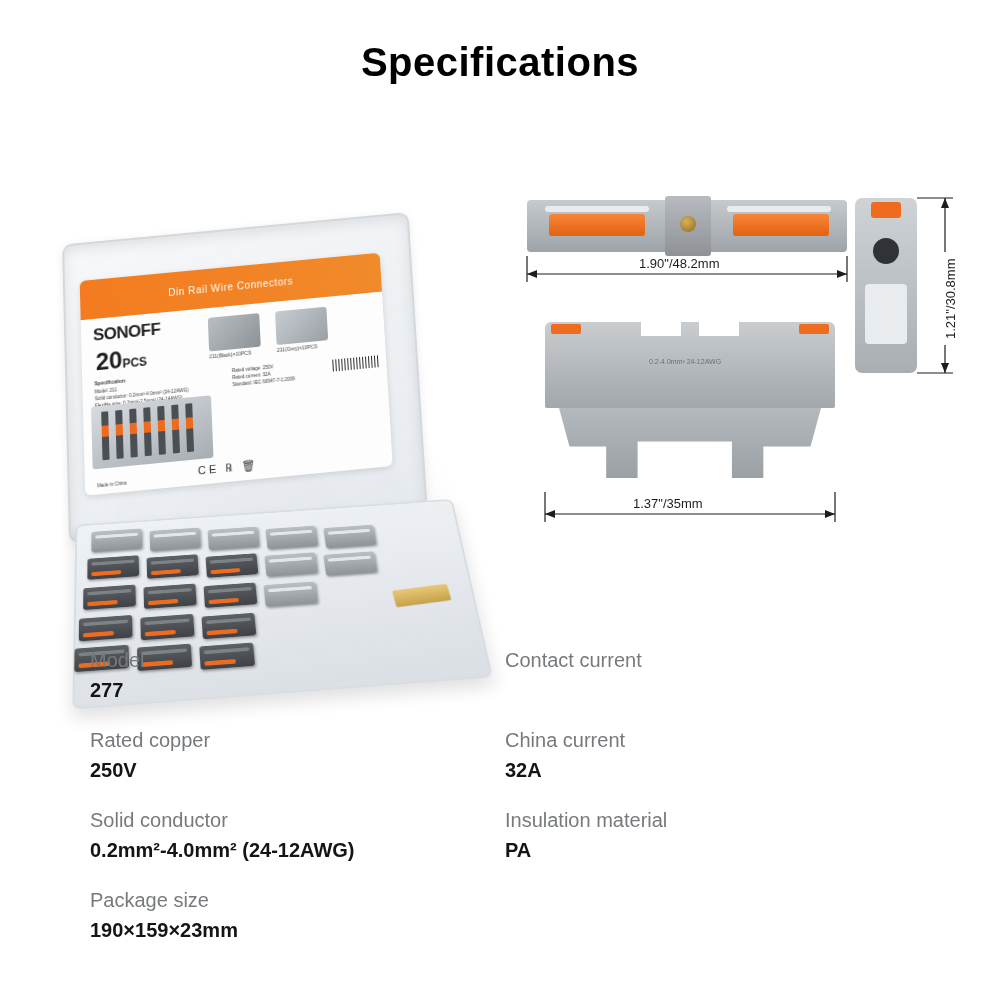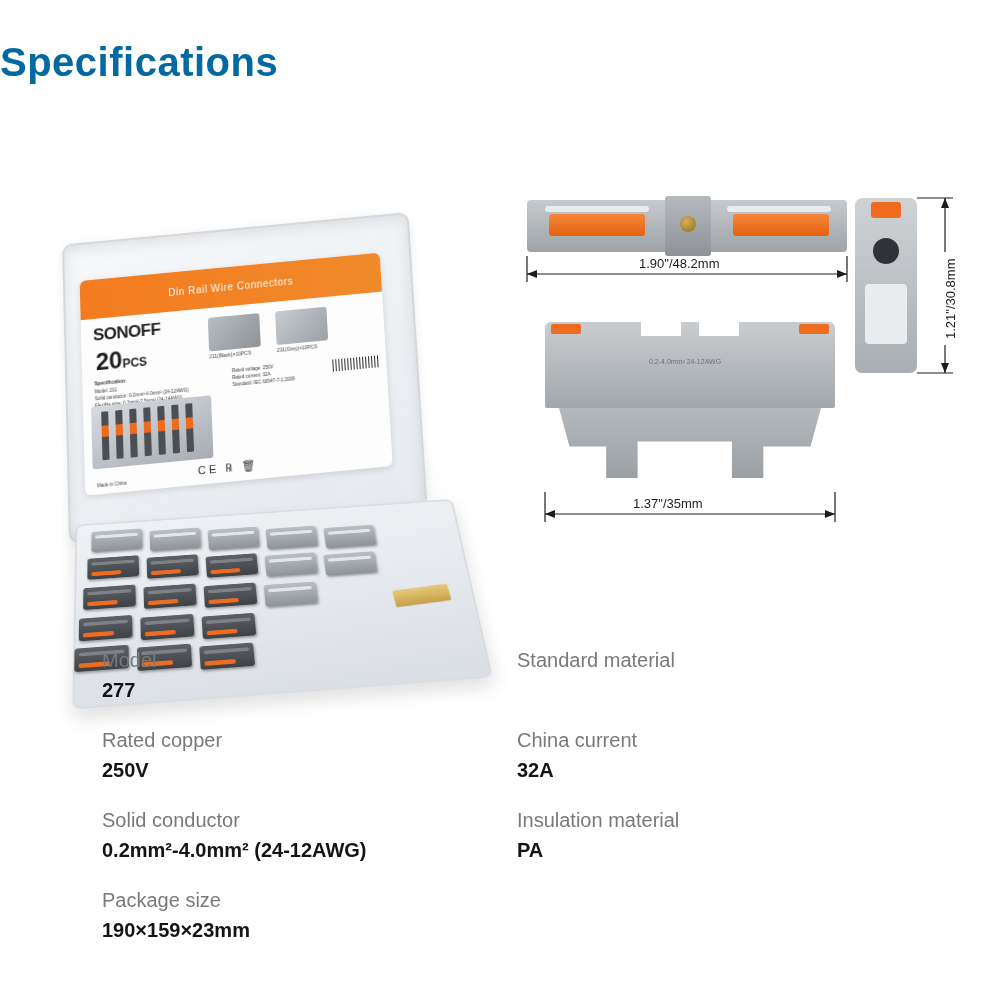--- a/index.html
+++ b/index.html
@@ -9,24 +9,24 @@
   }
   body {
     width: 1000px;
     height: 1000px;
     font-family: "Liberation Sans", sans-serif;
     color: #222;
     position: relative;
     overflow: hidden;
   }
   .page-title {
-    text-align: left;
+    text-align: center;
     font-size: 40px;
     font-weight: bold;
-    color: #0369a1;
+    color: #000000;
     letter-spacing: 0.5px;
     margin-top: 40px;
     margin-bottom: 0;
   }
 
   
   .photo-area {
     position: absolute;
     left: 20px;
     top: 110px;
@@ -370,21 +370,21 @@
   .spec-table {
     position: absolute;
     left: 90px;
     top: 645px;
     width: 830px;
     display: grid;
     grid-template-columns: 1fr 1fr;
     column-gap: 0px;
     row-gap: 0px;
   }
-  .spec-cell { padding-bottom: 20px; margin-left: 12px; }
+  .spec-cell { padding-bottom: 20px; }
   .spec-cell .k {
     font-size: 20px;
     color: #777a7d;
     line-height: 1.5;
   }
   .spec-cell .v {
     font-size: 20px;
     color: #141414;
     font-weight: bold;
     line-height: 1.5;
@@ -540,21 +540,21 @@
   <div class="dim-text" style="left:122px; top:326px; background:#fff; padding:0 6px;">1.37"/35mm</div>
   <div class="dim-text vert" style="left:438px; top:175px; background:#fff; padding:0 6px;">1.21"/30.8mm</div>
 </div>
 
 <div class="spec-table">
   <div class="spec-cell">
     <div class="k">Model</div>
     <div class="v">277</div>
   </div>
   <div class="spec-cell">
-    <div class="k">Standard material</div>
+    <div class="k">Contact current</div>
   </div>
   <div class="spec-cell">
     <div class="k">Rated copper</div>
     <div class="v">250V</div>
   </div>
   <div class="spec-cell">
     <div class="k">China current</div>
     <div class="v">32A</div>
   </div>
   <div class="spec-cell">

